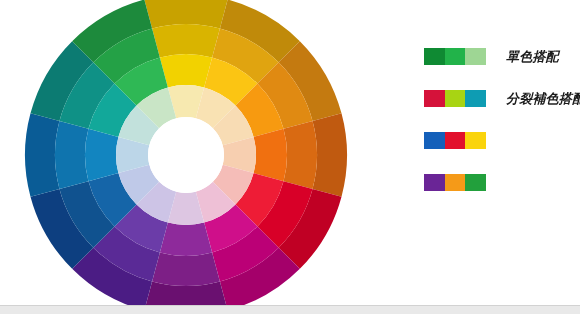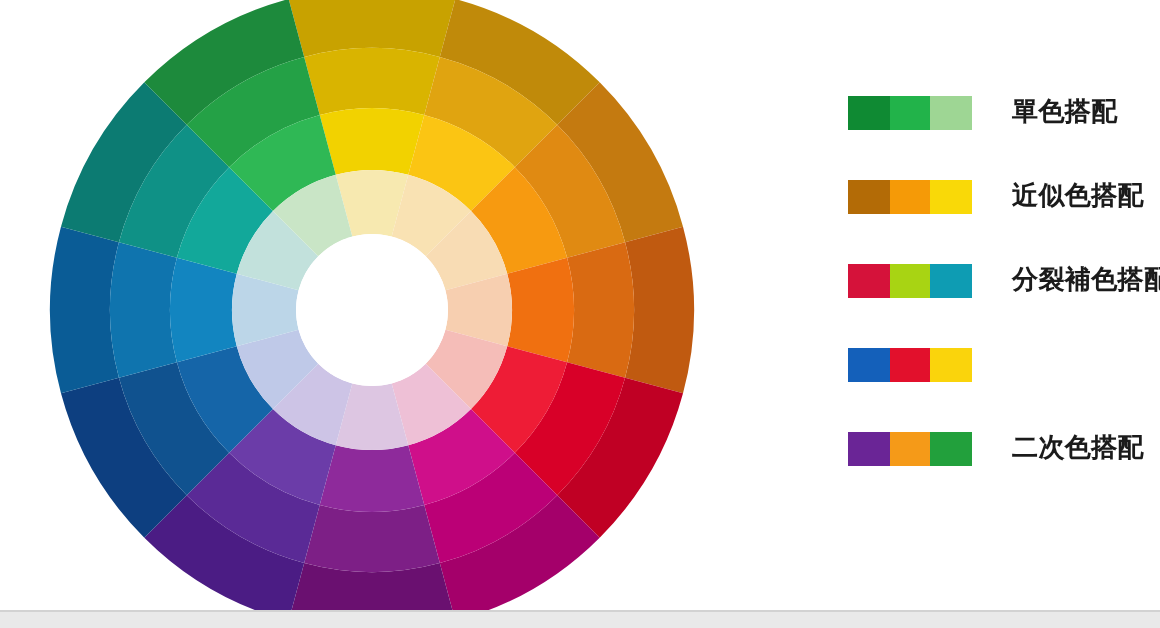--- a/index.html
+++ b/index.html
@@ -13,20 +13,21 @@
     position: relative;
     overflow: hidden;
     font-family: "DejaVu Sans", "Liberation Sans", sans-serif;
   }
   #stage {
     position: absolute;
     inset: 0;
     width: 580px;
     height: 314px;
     background: #ffffff;
+    font-style: italic;
   }
 
   
   #wheel-wrap {
     position: absolute;
     left: 0px;
     top: 0px;
     width: 372px;
     height: 314px;
   }
@@ -159,48 +160,39 @@
       <div class="legend-row">
         <div class="swatch">
           <span style="background: rgb(15, 138, 51);"></span>
           <span style="background: rgb(34, 179, 74);"></span>
           <span style="background: rgb(158, 214, 148);"></span>
         </div>
         <div class="legend-label">單色搭配</div>
       </div>
       <div class="legend-row">
         <div class="swatch">
-          <span style="background: rgb(179, 107, 6);"></span>
-          <span style="background: rgb(245, 154, 7);"></span>
-          <span style="background: rgb(249, 217, 8);"></span>
-        </div>
-        <div class="legend-label">近似色搭配</div>
-      </div>
-      <div class="legend-row">
-        <div class="swatch">
           <span style="background: rgb(213, 18, 58);"></span>
           <span style="background: rgb(168, 212, 19);"></span>
           <span style="background: rgb(14, 156, 179);"></span>
         </div>
         <div class="legend-label">分裂補色搭配</div>
       </div>
       <div class="legend-row">
         <div class="swatch">
           <span style="background: rgb(20, 96, 186);"></span>
           <span style="background: rgb(226, 16, 44);"></span>
           <span style="background: rgb(250, 212, 12);"></span>
         </div>
       </div>
       <div class="legend-row">
         <div class="swatch">
           <span style="background: rgb(106, 37, 150);"></span>
           <span style="background: rgb(245, 154, 24);"></span>
           <span style="background: rgb(34, 160, 60);"></span>
         </div>
-        <div class="legend-label">二次色搭配</div>
       </div>
     </div>
 
   <div id="bottom-bar">
     <div id="bottom-bar-text"></div>
   </div>
 
 </div>
 
 </body></html>

